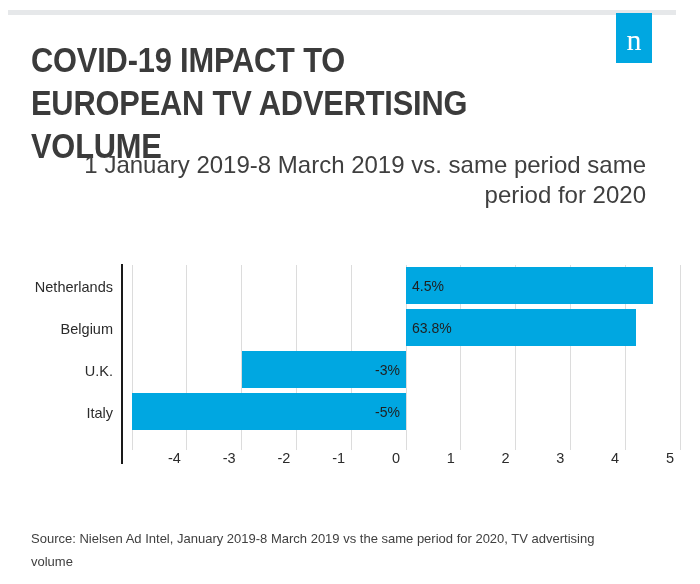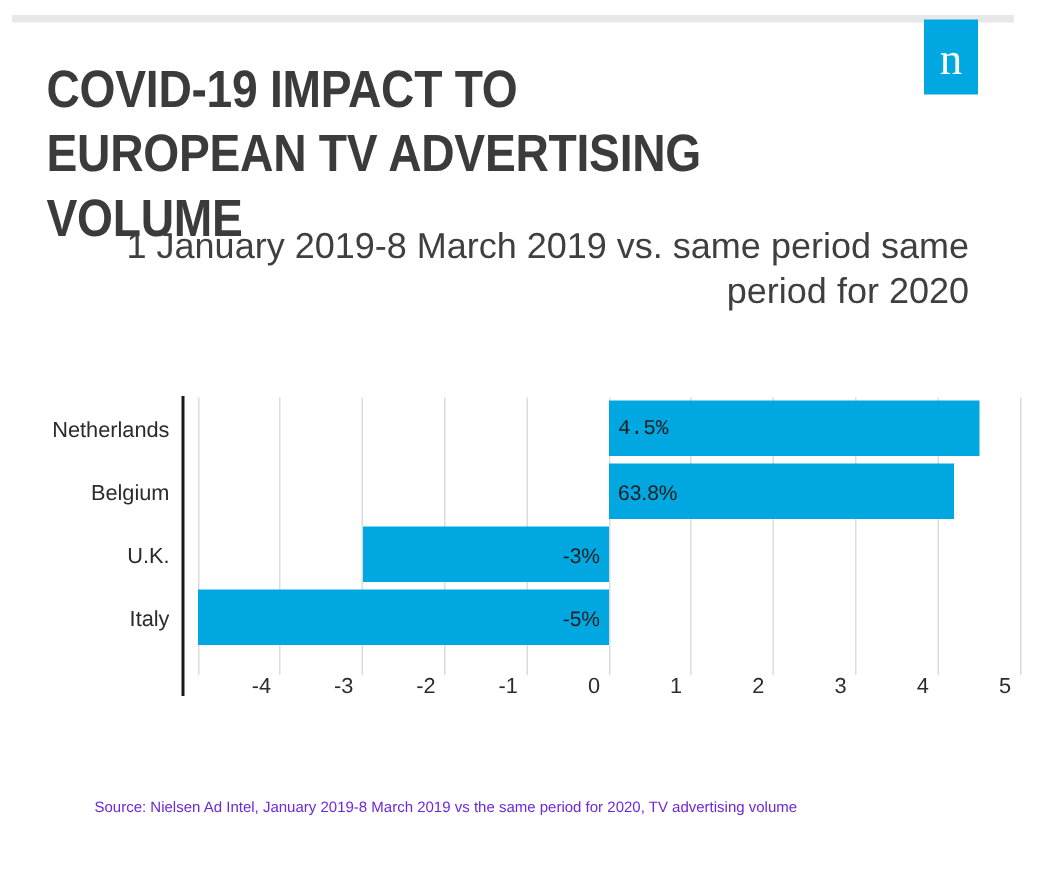--- a/index.html
+++ b/index.html
@@ -131,24 +131,23 @@
     line-height: 14.5px;
     color: #2b2b2b;
   }
 
   
   #source {
     position: absolute;
     left: 31px;
     top: 527px;
     width: 600px;
-    font-size: 10px;
+    font-size: 13px;
     line-height: 23px;
-    color: #6d28d9;
-    margin-left: 32px;
+    color: #404040;
   }
 </style>
 </head>
 <body>
 
 <div id="top-rule"></div>
 
 <div id="logo">
   <div class="glyph">n</div>
 </div>
@@ -167,21 +166,21 @@
       <div class="gridline" style="left: 405.5px;"></div>
       <div class="gridline" style="left: 460.3px;"></div>
       <div class="gridline" style="left: 515.1px;"></div>
       <div class="gridline" style="left: 569.9px;"></div>
       <div class="gridline" style="left: 624.7px;"></div>
       <div class="gridline" style="left: 679.5px;"></div>
     </div>
   <div id="axis-line"></div>
   <div id="bars">
       <div class="bar" style="left: 406px; width: 246.6px; top: 267px; background: rgb(0, 167, 225);"></div>
-      <div class="bar-label" style="top: 279px; left: 412px; font-family: Liberation Mono, monospace;">4.5%</div>
+      <div class="bar-label" style="top: 279px; left: 412px;">4.5%</div>
       <div class="bar" style="left: 406px; width: 230.16px; top: 309px; background: rgb(0, 167, 225);"></div>
       <div class="bar-label" style="top: 321px; left: 412px;">63.8%</div>
       <div class="bar" style="left: 241.6px; width: 164.4px; top: 351px; background: rgb(0, 167, 225);"></div>
       <div class="bar-label" style="top: 363px; left: 326px; width: 74px; text-align: right;">-3%</div>
       <div class="bar" style="left: 132px; width: 274px; top: 393px; background: rgb(0, 167, 225);"></div>
       <div class="bar-label" style="top: 405px; left: 326px; width: 74px; text-align: right;">-5%</div>
     </div>
   <div id="cat-labels">
       <div class="cat-label" style="top: 280px;">Netherlands</div>
       <div class="cat-label" style="top: 322px;">Belgium</div>

